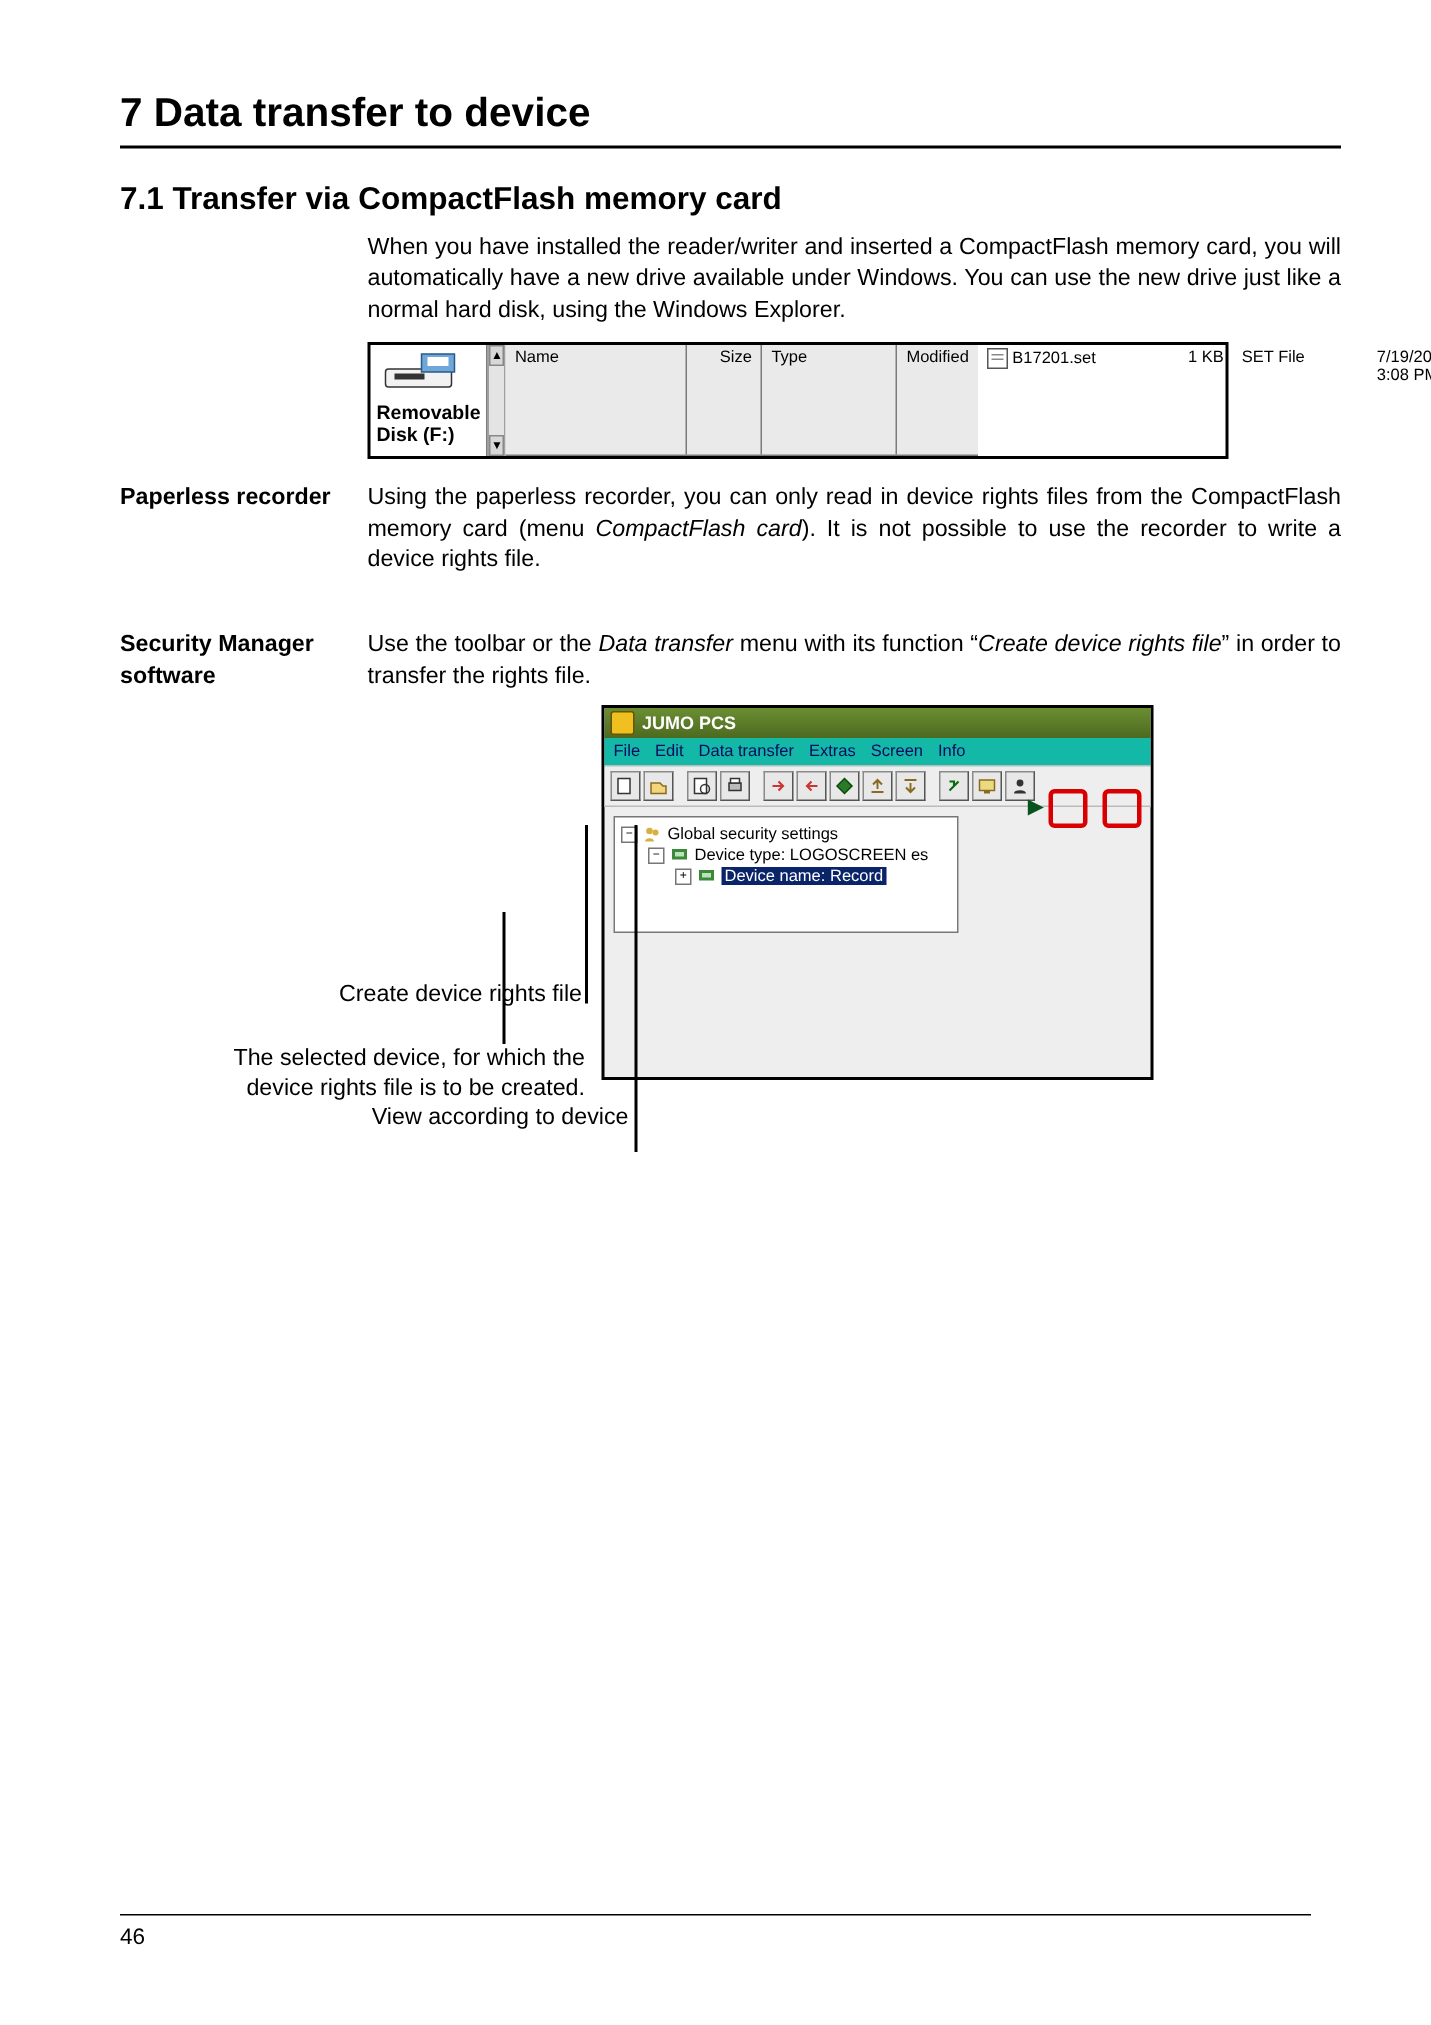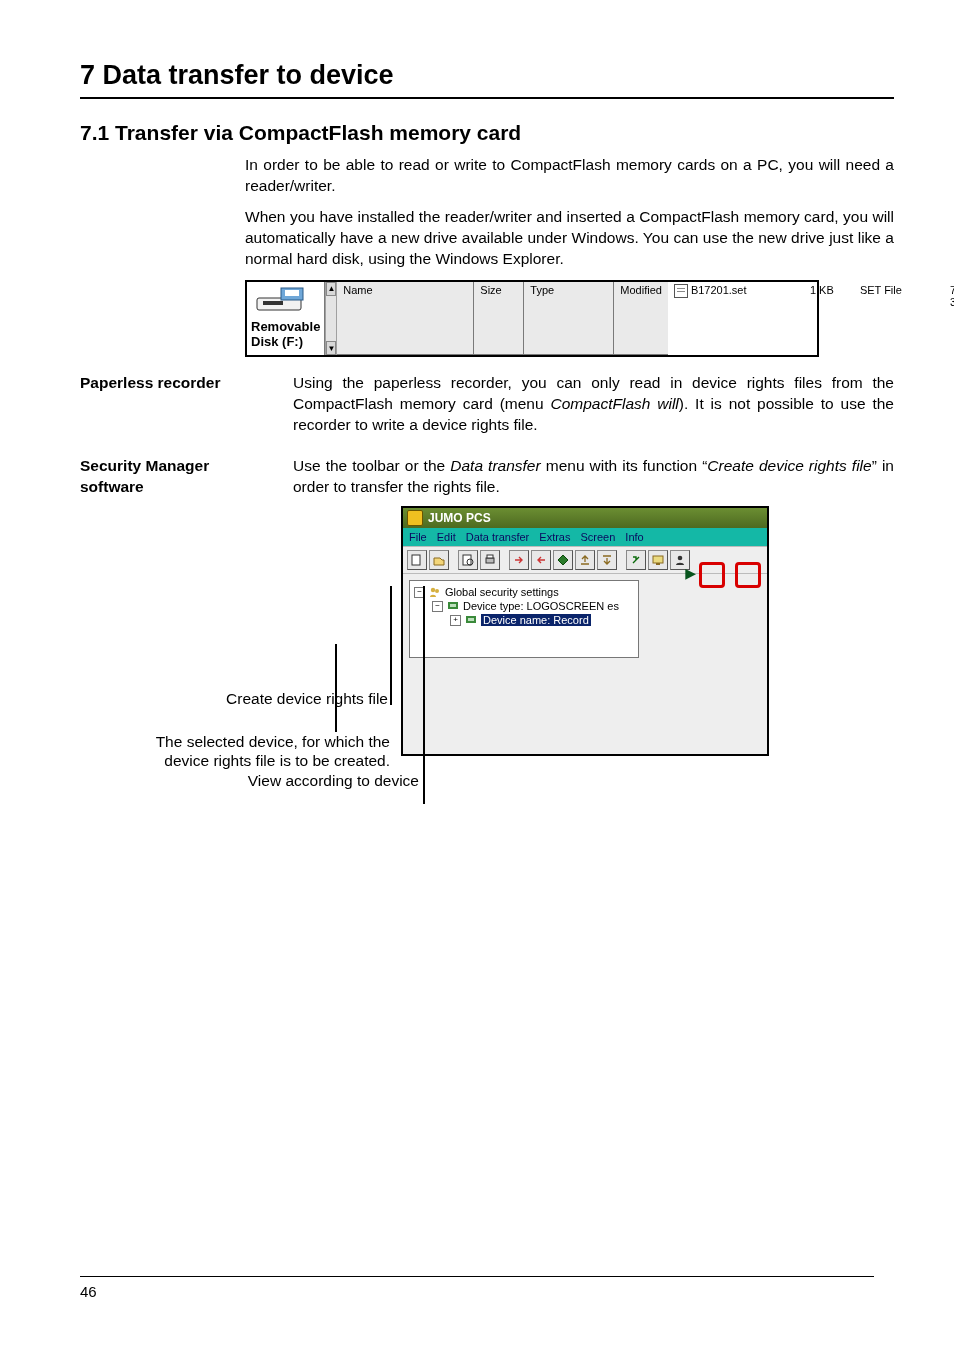--- a/index.html
+++ b/index.html
@@ -51,21 +51,20 @@
   }
   .note-text {
     font-size: 15.5px;
     line-height: 1.35;
     flex: 1;
   }
   .labeled-para {
     display: flex;
     align-items: flex-start;
     margin-top: 16px;
-    gap: 48px;
   }
   .side-label {
     width: 165px;
     flex-shrink: 0;
     font-weight: bold;
     font-size: 15.5px;
     line-height: 1.35;
   }
   .labeled-body {
     flex: 1;
@@ -134,21 +133,21 @@
     box-sizing: border-box;
   }
   .list-row {
     display: flex;
   }
   .list-row .col {
     padding: 2px 6px;
     box-sizing: border-box;
   }
   .col-name { width: 120px; }
-  .col-size { width: 50px; text-align: left; margin-left: 16px; }
+  .col-size { width: 50px; text-align: right; }
   .col-type { width: 90px; }
   .col-mod  { flex: 1; }
   .file-icon {
     display: inline-block;
     width: 12px;
     height: 12px;
     border: 1px solid #555;
     background: #fff;
     vertical-align: middle;
     margin-right: 3px;
@@ -297,21 +296,20 @@
 </style>
 </head>
 <body>
 
 <div class="page">
   <div class="chapter-title">7 Data transfer to device</div>
 
   <div class="section-title">7.1  Transfer via CompactFlash memory card</div>
 
   <div class="body-block">
-    <div class="para">In order to be able to read or write to CompactFlash memory cards on a PC, you will need a reader/writer.</div>
     <div class="para">When you have installed the reader/writer and inserted a CompactFlash memory card, you will automatically have a new drive available under Windows. You can use the new drive just like a normal hard disk, using the Windows Explorer.</div>
   </div>
 
   <div class="explorer">
     <div class="tree">
       <svg class="drive-svg" width="60" height="34" viewBox="0 0 60 34">
         <rect x="6" y="14" width="44" height="12" rx="2" fill="#f2f2f2" stroke="#333"></rect>
         <rect x="12" y="17" width="20" height="4" fill="#333"></rect>
         <rect x="30" y="4" width="22" height="12" fill="#6fa7d8" stroke="#2a5a88"></rect>
         <rect x="34" y="6" width="14" height="6" fill="#fff"></rect>
@@ -336,25 +334,25 @@
         <div class="col col-type">SET File</div>
         <div class="col col-mod">7/19/2004 3:08 PM</div>
       </div>
     </div>
   </div>
 
 
   <div class="labeled-para">
     <div class="side-label">Paperless recorder</div>
     <div class="labeled-body">
-      <span>Using the paperless recorder, you can only read in device rights files from the CompactFlash memory card (menu </span><span class="italic">CompactFlash will</span><span>). It is not possible to use the recorder to write a device rights file.</span>
-    </div>
-  </div>
-
-  <div class="labeled-para" style="margin-top:20px">
+      <span>Using the paperless recorder, you can only read in device rights files from the CompactFlash memory card (menu </span><span class="italic">CompactFlash card</span><span>). It is not possible to use the recorder to write a device rights file.</span>
+    </div>
+  </div>
+
+  <div class="labeled-para" style="margin-top:36px">
     <div class="side-label">Security Manager software</div>
     <div class="labeled-body">
       <span>Use the toolbar or the </span><span class="italic">Data transfer</span><span> menu with its function “</span><span class="italic">Create device rights file</span><span>” in order to transfer the rights file.</span>
     </div>
   </div>
 
   <div class="app-wrap">
     <div class="app">
       <div class="app-titlebar">
         <span class="logo"></span>

